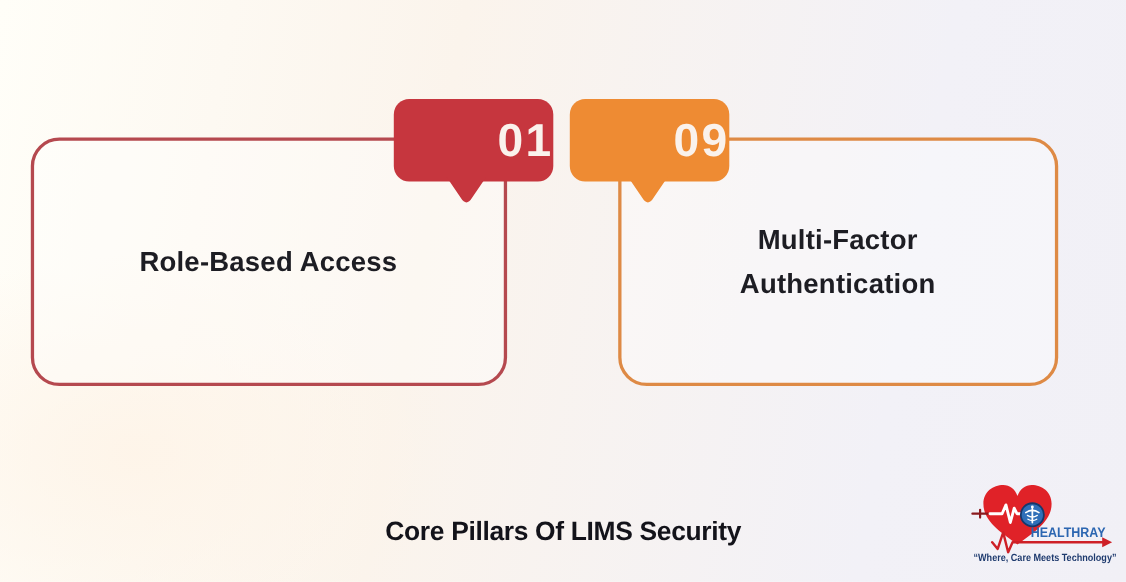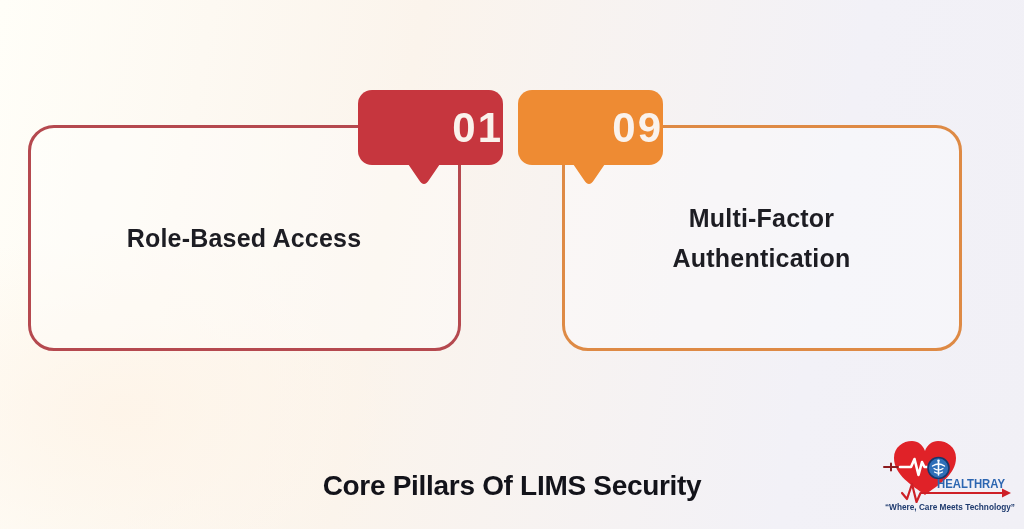--- a/index.html
+++ b/index.html
@@ -67,21 +67,21 @@
   .pointer-1 { left: 404px; }
   .pointer-2 { left: 569px; }
 
   
   .page-title {
     position: absolute;
     left: 0;
     right: 0;
     top: 470px;
     text-align: center;
-    font-size: 28px;
+    font-size: 24px;
     font-weight: 700;
     letter-spacing: -0.3px;
     color: #13131a;
   }
 
   
   .logo {
     position: absolute;
     left: 868px;
     top: 436px;

